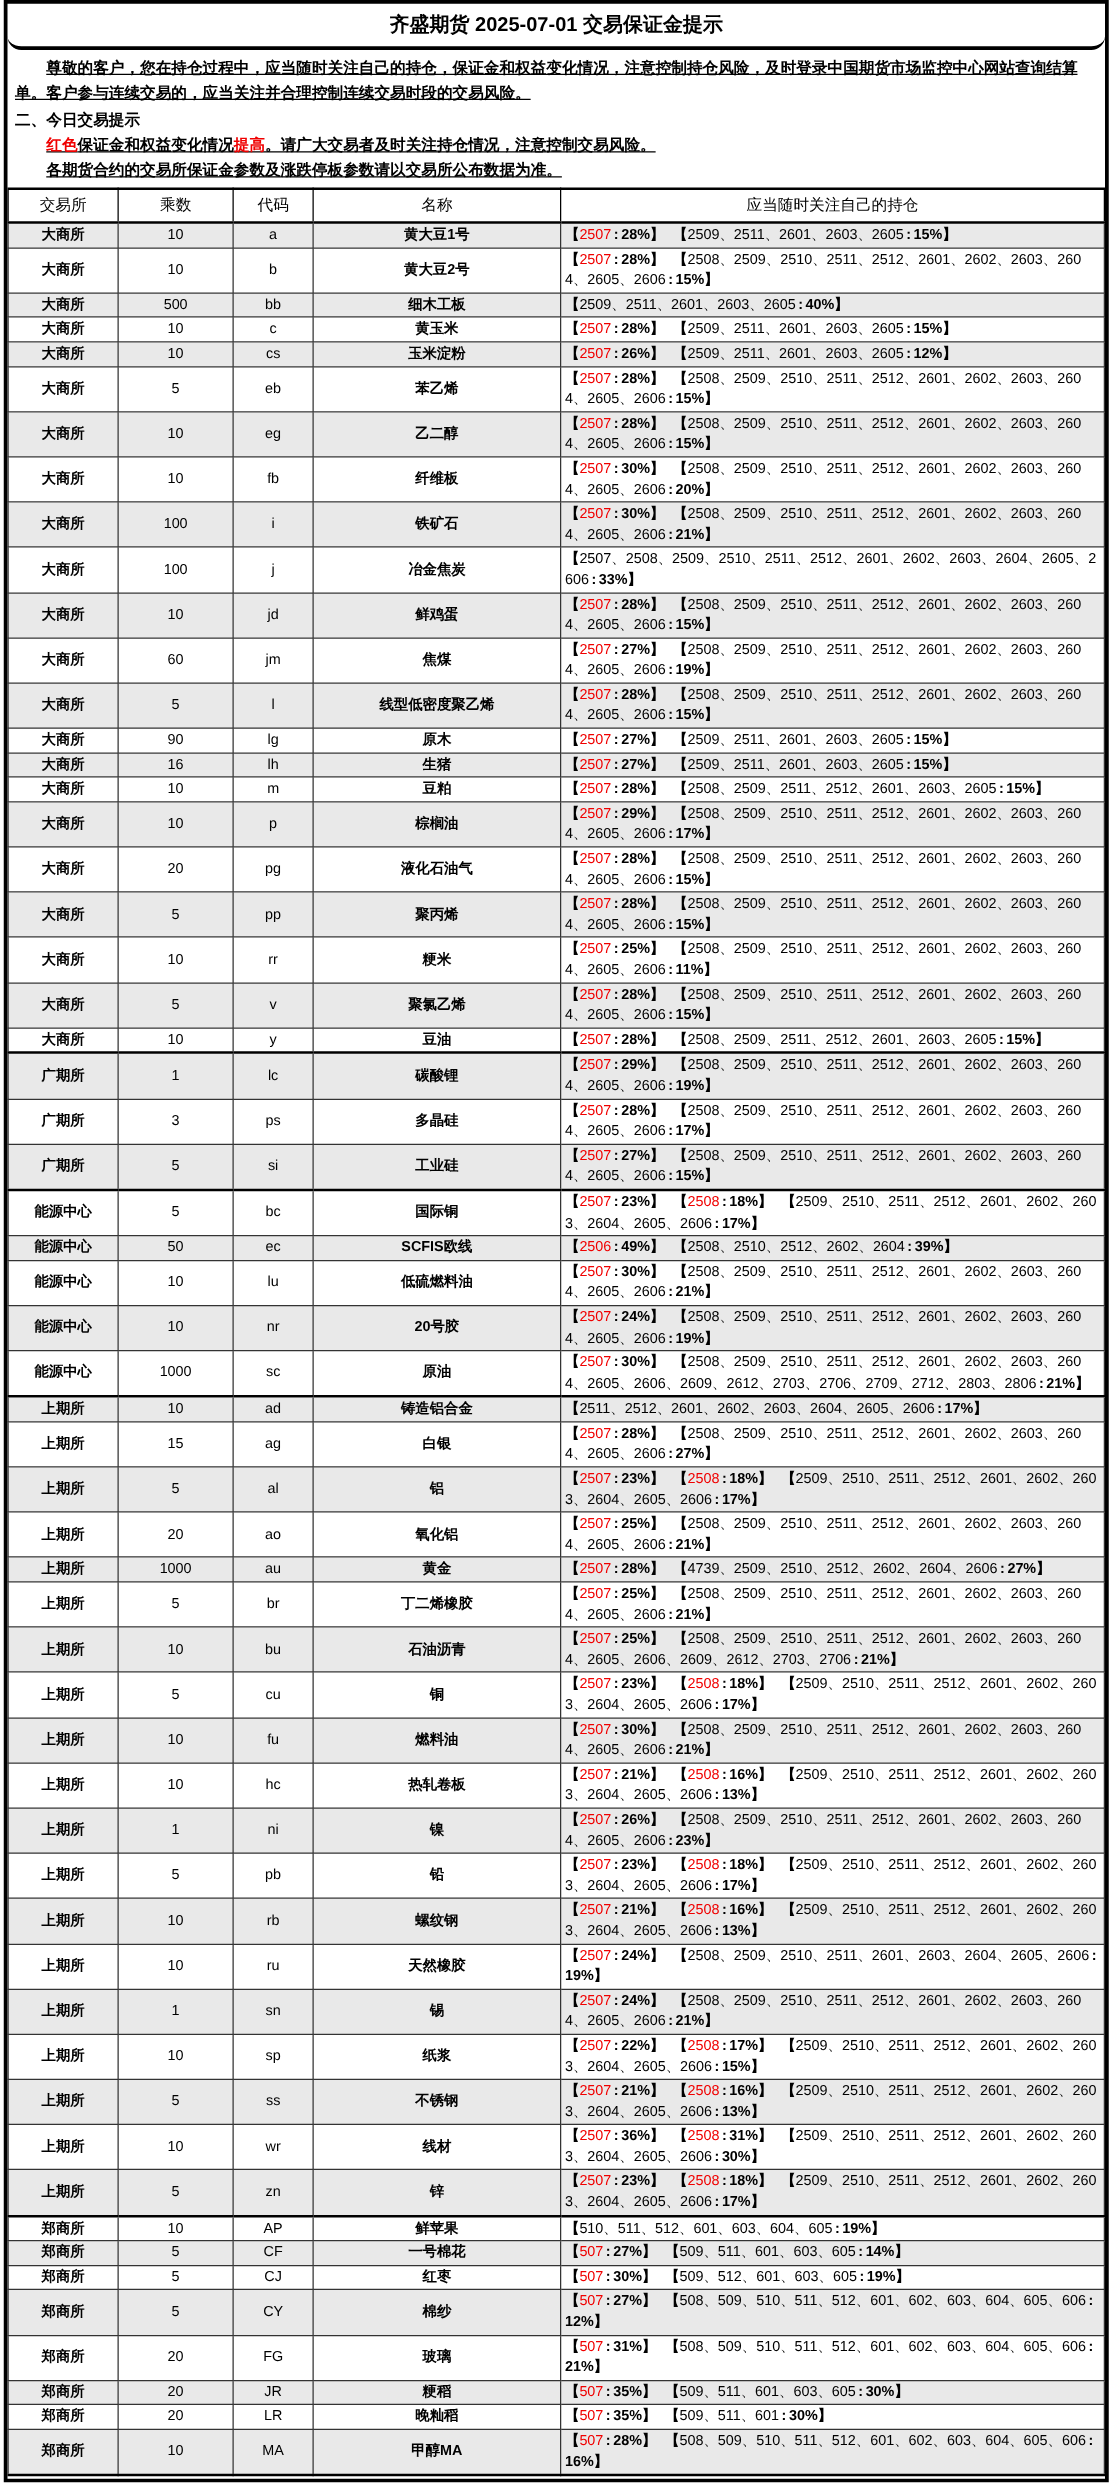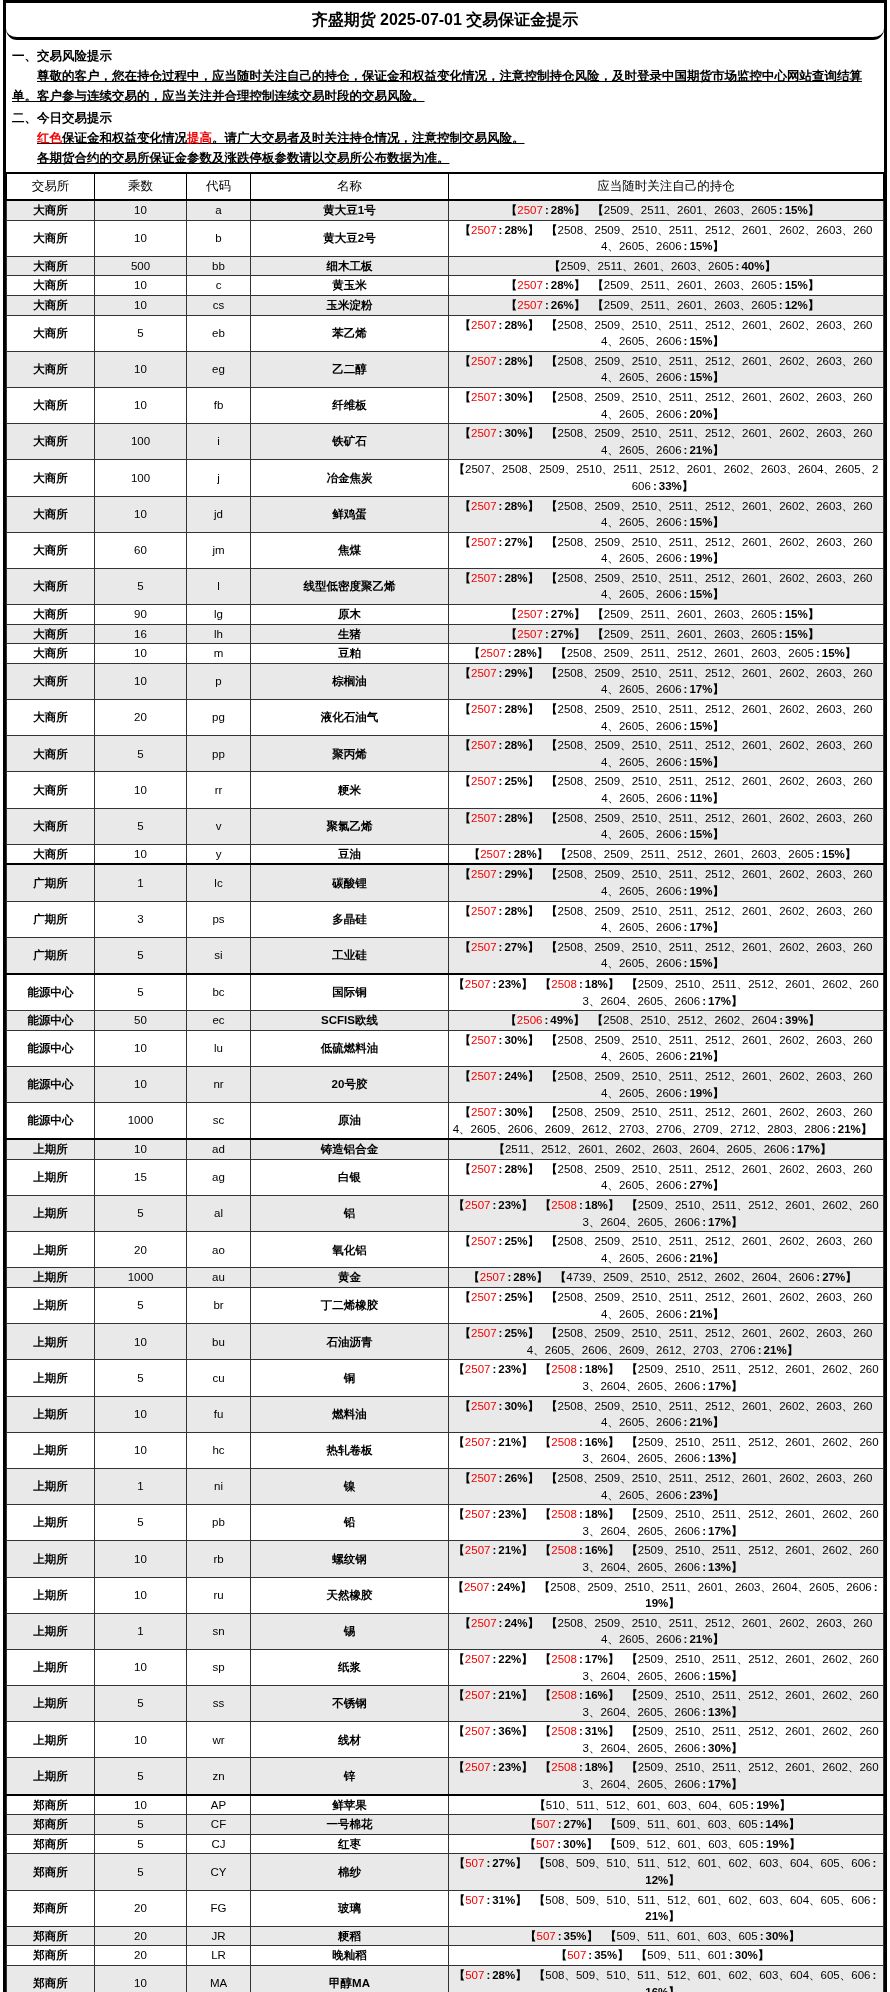--- a/index.html
+++ b/index.html
@@ -9,37 +9,36 @@
   .intro{padding:4px 6px 2px 6px;font-size:12.5px;font-weight:bold;line-height:20px;}
   .intro .h{margin-top:2px;}
   .intro .p{text-indent:2em;text-decoration:underline;}
   .red{color:#f00000;}
   table.mt{border-collapse:collapse;width:100%;table-layout:fixed;font-size:11.5px;margin-top:2px;}
   table.mt{border-top:2px solid #000;border-bottom:2px solid #000;}
   table.mt th{border:1px solid #000;border-bottom:2px solid #000;font-size:12.5px;font-weight:normal;padding:4px 0;background:#fff;}
   table.mt td{border:1px solid #333;padding:1px 3px;line-height:16.6px;overflow:hidden;}
   td.ce{text-align:center;}
   td.ex,td.nm{text-align:center;font-weight:bold;}
-  td.rate-cell{text-align:center;word-break:break-all;}
+  td.rate-cell{text-align:left;word-break:break-all;}
   tr.stripe td{background:#e9e9e9;}
   tr.grp-start td{border-top:2px solid #000;}
   .mg{white-space:normal;margin-right:7px;}
   .mg .br{font-weight:bold;}
   .mg .rt{font-weight:bold;}
   .mg .cl{padding:0 2px;}
   col.c1{width:88px;}col.c2{width:92px;}col.c3{width:64px;}col.c4{width:198px;}
 </style>
 </head>
 <body>
 
 <div class="page">
   <div class="title">齐盛期货 2025-07-01 交易保证金提示</div>
 
   <div class="intro">
-    <div class="h">一、交易风险提示</div>
     <div class="p">尊敬的客户，您在持仓过程中，应当随时关注自己的持仓，保证金和权益变化情况，注意控制持仓风险，及时登录中国期货市场监控中心网站查询结算单。客户参与连续交易的，应当关注并合理控制连续交易时段的交易风险。</div>
     <div class="h">二、今日交易提示</div>
     <div class="p" id="today-line1"><span class="red">红色</span><span>保证金和权益变化情况</span><span class="red">提高</span><span>。请广大交易者及时关注持仓情况，注意控制交易风险。</span></div>
     <div class="p">各期货合约的交易所保证金参数及涨跌停板参数请以交易所公布数据为准。</div>
   </div>
 
   <table class="mt">
     <colgroup>
       <col class="c1">
         <col class="c2">

